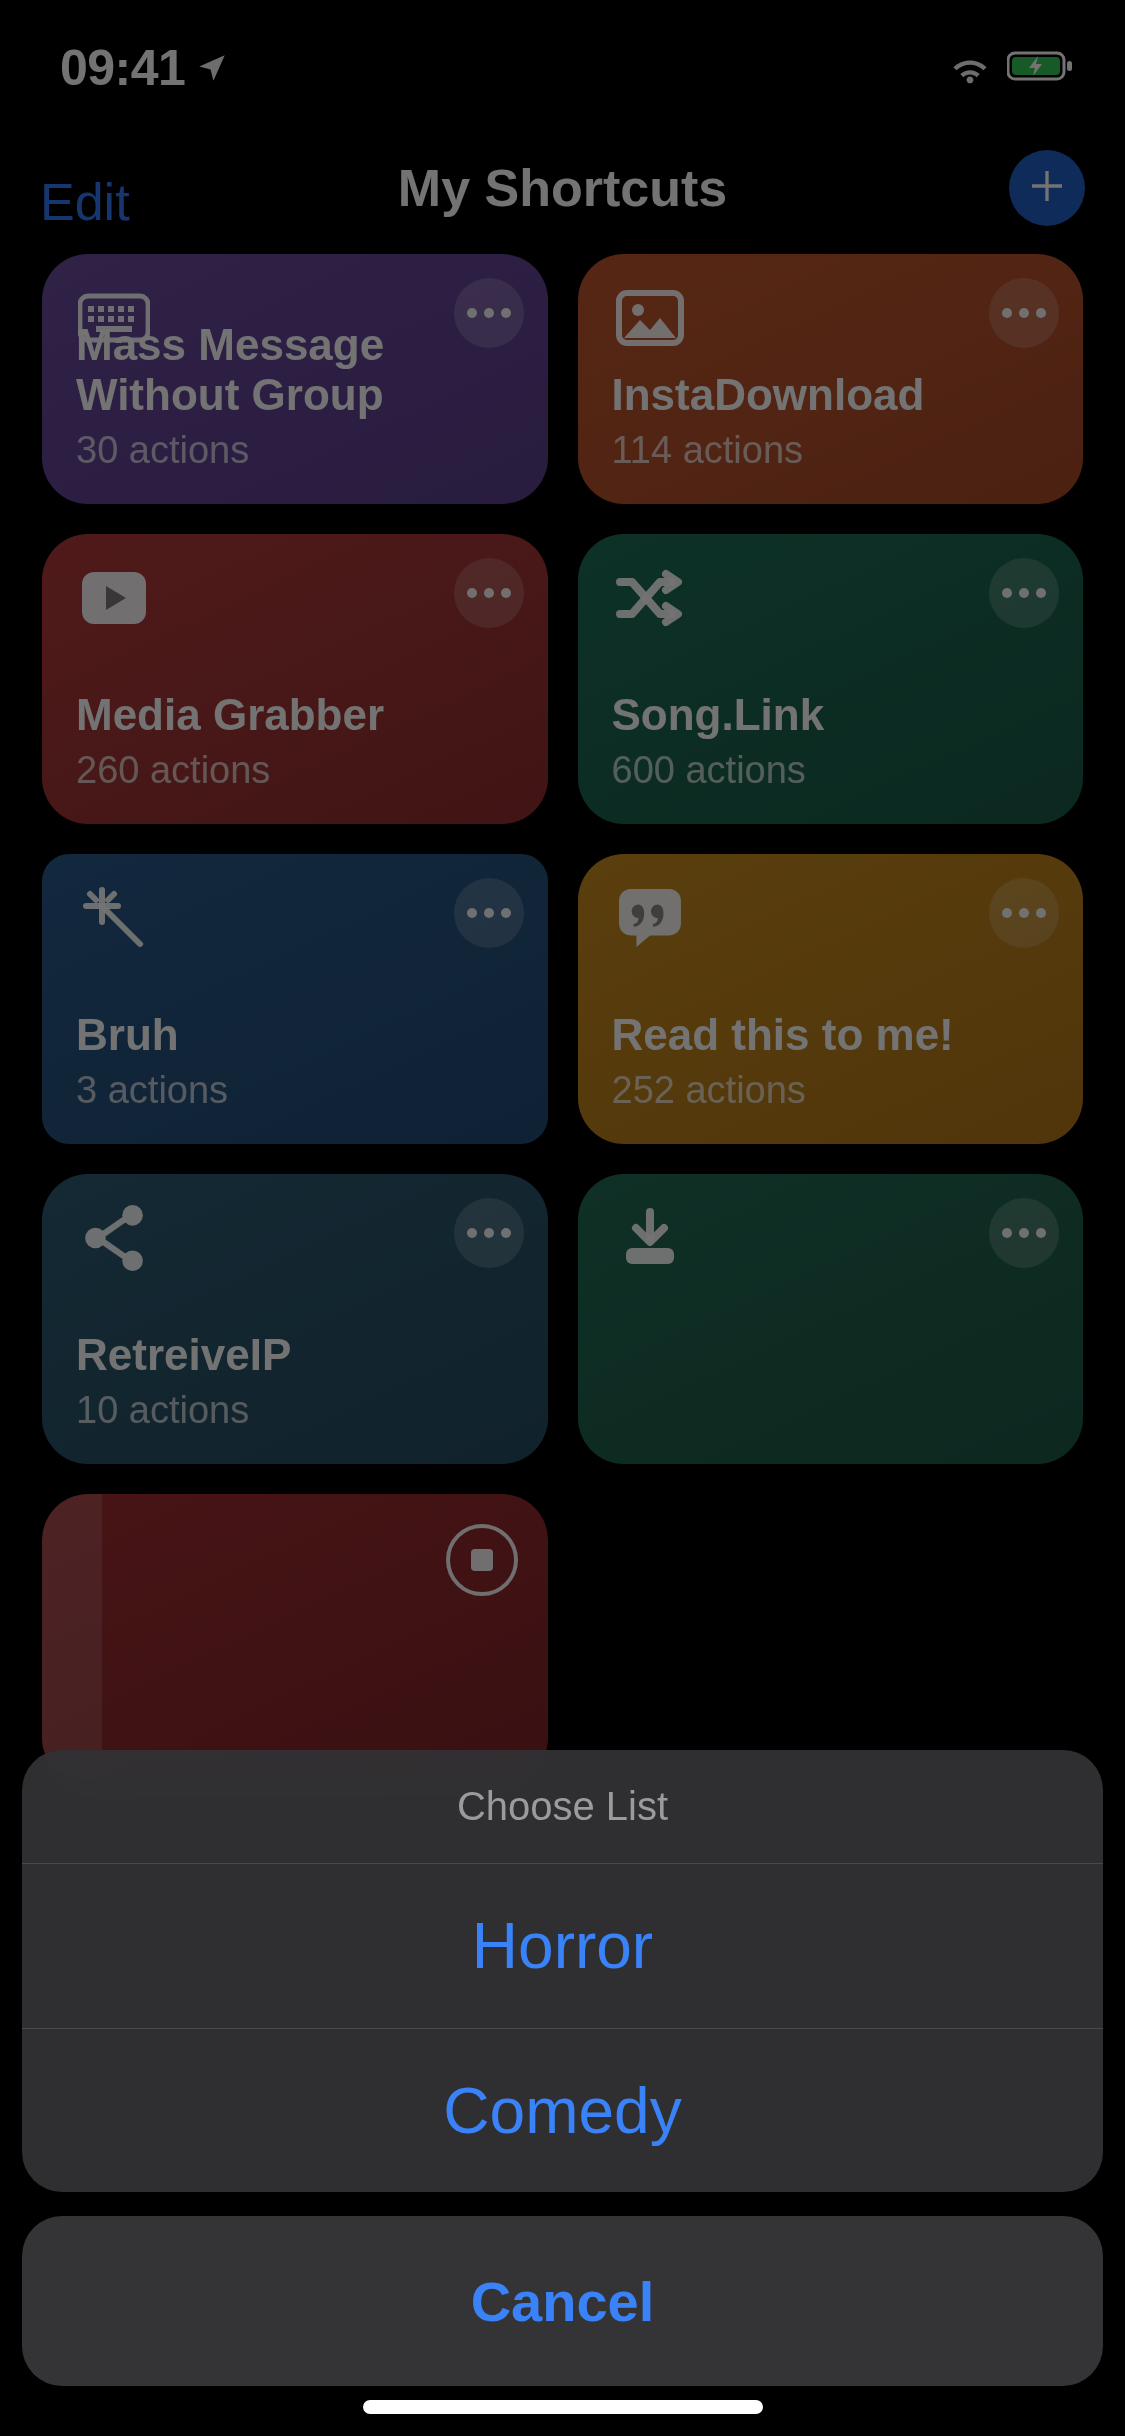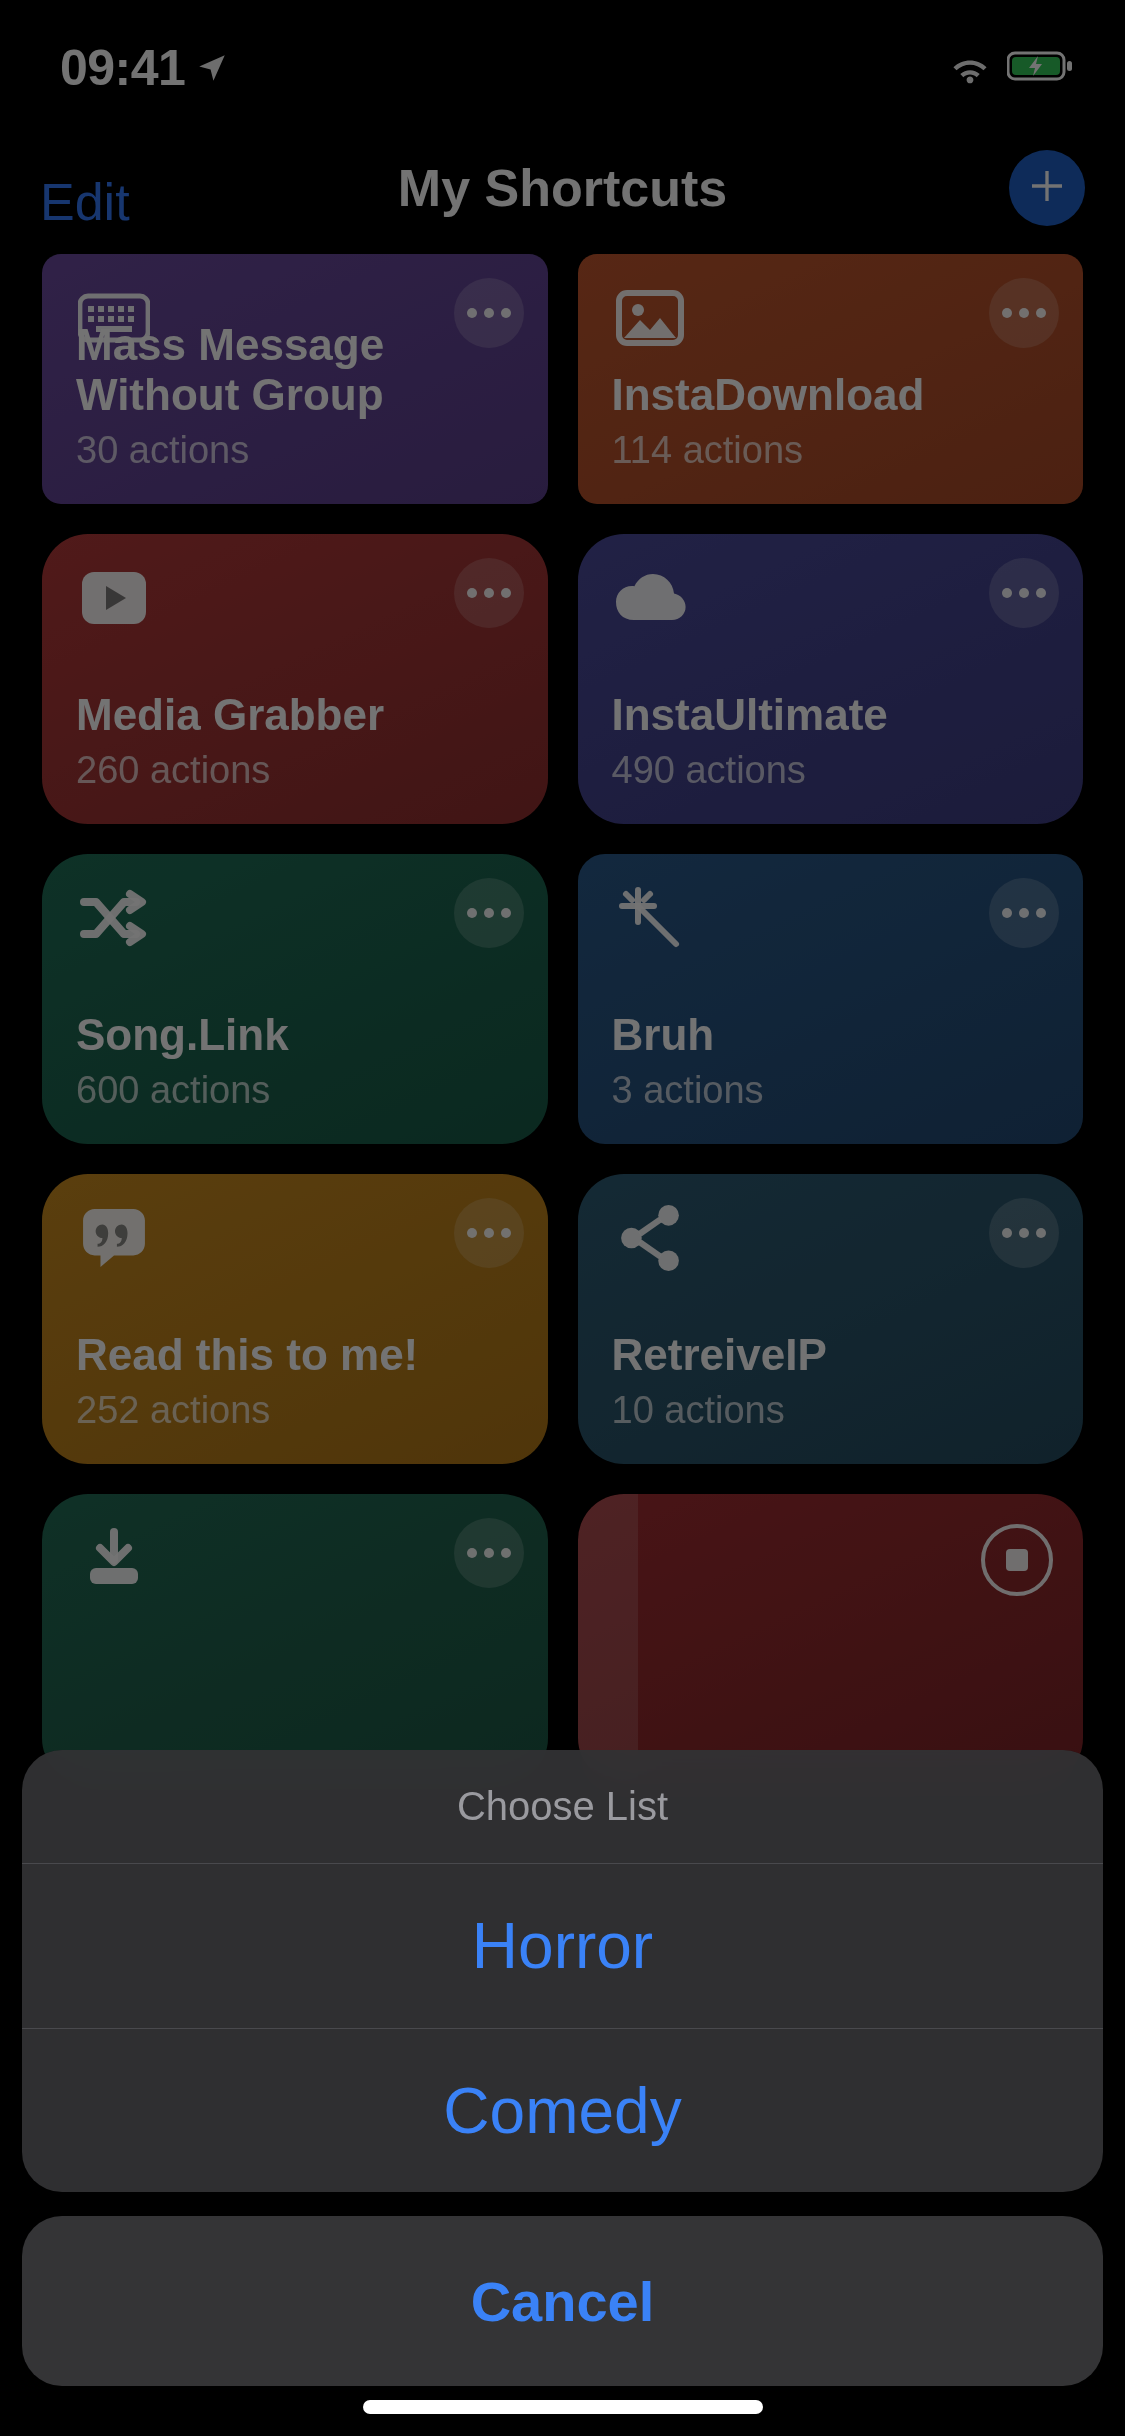--- a/index.html
+++ b/index.html
@@ -17,21 +17,21 @@
 
   
   .nav { position: absolute; top: 128px; left: 0; right: 0; height: 120px; display: flex; align-items: center; justify-content: space-between; padding: 0 40px; }
   .nav-title { position: absolute; left: 0; right: 0; text-align: center; font-size: 52px; font-weight: 600; color: #fff; pointer-events: none; }
   .nav-edit { font-size: 52px; font-weight: 400; color: #3478f6; margin-top: 27px; }
   .nav-add  { width: 76px; height: 76px; border-radius: 38px; background: #1f5fc5; display:flex; align-items:center; justify-content:center; }
 
   
   .grid { position: absolute; top: 238px; left: 0; right: 0; bottom: 0; padding: 16px 42px 0 42px; display: grid; grid-template-columns: 1fr 1fr; gap: 30px; align-content: start; }
   .card { position: relative; border-radius: 46px; height: 290px; padding: 30px 34px 32px 34px; display: flex; flex-direction: column; justify-content: flex-end; overflow: hidden; }
-  .card.short { height: 250px; border-radius: 19px; } 
+  .card.short { height: 250px; } 
   .card .icon-slot { position: absolute; top: 24px; left: 32px; width: 80px; height: 80px; display:flex; align-items:center; justify-content:center; }
   .card .more { position:absolute; top: 24px; right: 24px; width: 70px; height: 70px; border-radius: 35px; background: rgba(255,255,255,0.18); display:flex; align-items:center; justify-content:center; gap:7px; }
   .card .more .dot { width: 10px; height: 10px; border-radius: 5px; background: rgba(255,255,255,0.95); }
   .card-title { font-size: 44px; font-weight: 600; color: #fff; line-height: 1.15; margin-bottom: 8px; }
   .card-sub   { font-size: 38px; font-weight: 400; color: rgba(255,255,255,0.7); }
 
   .running-stop { position:absolute; top: 30px; right: 30px; width: 72px; height: 72px; border-radius: 36px; border: 4px solid rgba(255,255,255,0.95); display:flex; align-items:center; justify-content:center; }
   .running-stop .sq { width: 22px; height: 22px; background: rgba(255,255,255,0.95); border-radius: 4px; }
   .running-stripe { position: absolute; top:0; left:0; bottom:0; width: 60px; background: rgba(255,255,255,0.15); border-top-left-radius:46px; border-bottom-left-radius:46px; }
 
@@ -158,34 +158,20 @@
           </svg>
         </div>
         <div class="more">
           <div class="dot"></div>
           <div class="dot"></div>
           <div class="dot"></div>
         </div>
         <div class="card-title">Media Grabber</div>
         <div class="card-sub">260 actions</div>
       </div>
-      <div class="card bg-indigo">
-        <div class="icon-slot">
-          <svg width="78" height="52" viewBox="0 0 38 26">
-            <path fill="rgba(255,255,255,0.95)" d="M30 24H11C5 24 2 20 2 15c0-4.5 3.4-8 8-8 .4 0 .8 0 1.2.1C13 3.4 16.5 1 20.5 1 26 1 30.5 5.3 31 10.7c3.3.6 5.8 3.4 5.8 6.8 0 3.6-3 6.5-6.8 6.5z"></path>
-          </svg>
-        </div>
-        <div class="more">
-          <div class="dot"></div>
-          <div class="dot"></div>
-          <div class="dot"></div>
-        </div>
-        <div class="card-title">InstaUltimate</div>
-        <div class="card-sub">490 actions</div>
-      </div>
       <div class="card bg-teal">
         <div class="icon-slot">
           <svg width="72" height="58" viewBox="0 0 36 28">
             <g fill="none" stroke="rgba(255,255,255,0.95)" stroke-width="4" stroke-linecap="round" stroke-linejoin="round">
               <path d="M3 6h6l14 16h6"></path>
               <path d="M3 22h6l14-16h6"></path>
               <path d="M26 2l6 4-6 4"></path>
               <path d="M26 18l6 4-6 4"></path>
             </g>
           </svg>

